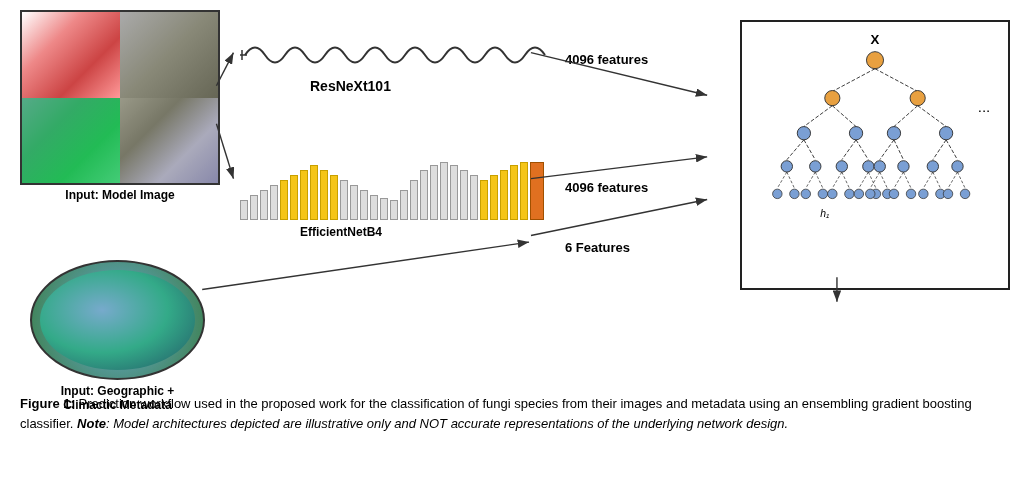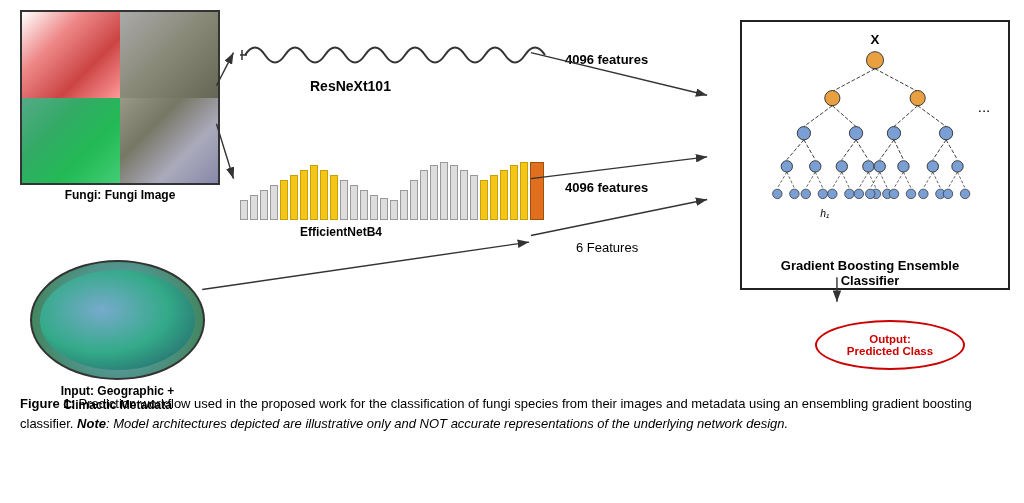--- a/index.html
+++ b/index.html
@@ -119,22 +119,21 @@
       left: 545px;
       top: 170px;
       font-size: 13px;
       font-weight: bold;
     }
     .feat-label-3 {
       position: absolute;
       left: 545px;
       top: 230px;
       font-size: 13px;
-      font-weight: normal;
-      margin-left: 11px;
+      font-weight: bold;
     }
 
     
     .gbc-box {
       position: absolute;
       left: 720px;
       top: 10px;
       width: 270px;
       height: 270px;
       border: 2.5px solid #222;
@@ -240,21 +239,21 @@
 <div class="diagram-area">
 
   <div class="fungi-box">
     <div class="fungi-mosaic">
       <div class="fungi-q1"></div>
       <div class="fungi-q2"></div>
       <div class="fungi-q3"></div>
       <div class="fungi-q4"></div>
     </div>
   </div>
-  <div class="fungi-box-label">Fungi: Fungi Image</div>
+  <div class="fungi-box-label">Input: Model Image</div>
 
   <div class="geo-box">
     <div class="geo-earth"></div>
   </div>
   <div class="geo-label">
     <span style="white-space:pre-line;">Input: Geographic +
 Climactic Metadata</span>
   </div>
 
   <div class="resnext-coil">
@@ -380,29 +379,21 @@
       <circle cx="186" cy="176" r="5" fill="#7a9fd4" stroke="#333" stroke-width="0.8"></circle>
       <circle cx="204" cy="176" r="5" fill="#7a9fd4" stroke="#333" stroke-width="0.8"></circle>
       <line x1="222" y1="153" x2="212" y2="170" stroke="#333" stroke-width="0.8" stroke-dasharray="3,2"></line>
       <line x1="222" y1="153" x2="230" y2="170" stroke="#333" stroke-width="0.8" stroke-dasharray="3,2"></line>
       <circle cx="212" cy="176" r="5" fill="#7a9fd4" stroke="#333" stroke-width="0.8"></circle>
       <circle cx="230" cy="176" r="5" fill="#7a9fd4" stroke="#333" stroke-width="0.8"></circle>
 
       <text x="82" y="200" font-size="11" font-style="italic" text-anchor="middle" font-family="Arial">h₁</text>
     </svg>
   </div>
-  <div class="gbc-label" style="position:absolute; left:735px; top:248px; width:230px; text-align:center; font-size:13px; font-weight:bold;">
-    <span style="white-space:pre-line;">Gradient Boosting Ensemble
-Classifier</span>
-  </div>
-
-  <div class="output-ellipse">
-    <span style="white-space:pre-line;">Output:
-Predicted Class</span>
-  </div>
+
 
   <svg class="arrows-svg" viewBox="0 0 1024 380" xmlns="http://www.w3.org/2000/svg">
     <defs>
       <marker id="arrowhead" markerWidth="8" markerHeight="6" refX="8" refY="3" orient="auto">
         <polygon points="0 0, 8 3, 0 6" fill="#333"></polygon>
       </marker>
     </defs>
 
     <line x1="200" y1="80" x2="218" y2="45" stroke="#333" stroke-width="1.5" marker-end="url(#arrowhead)"></line>
 

